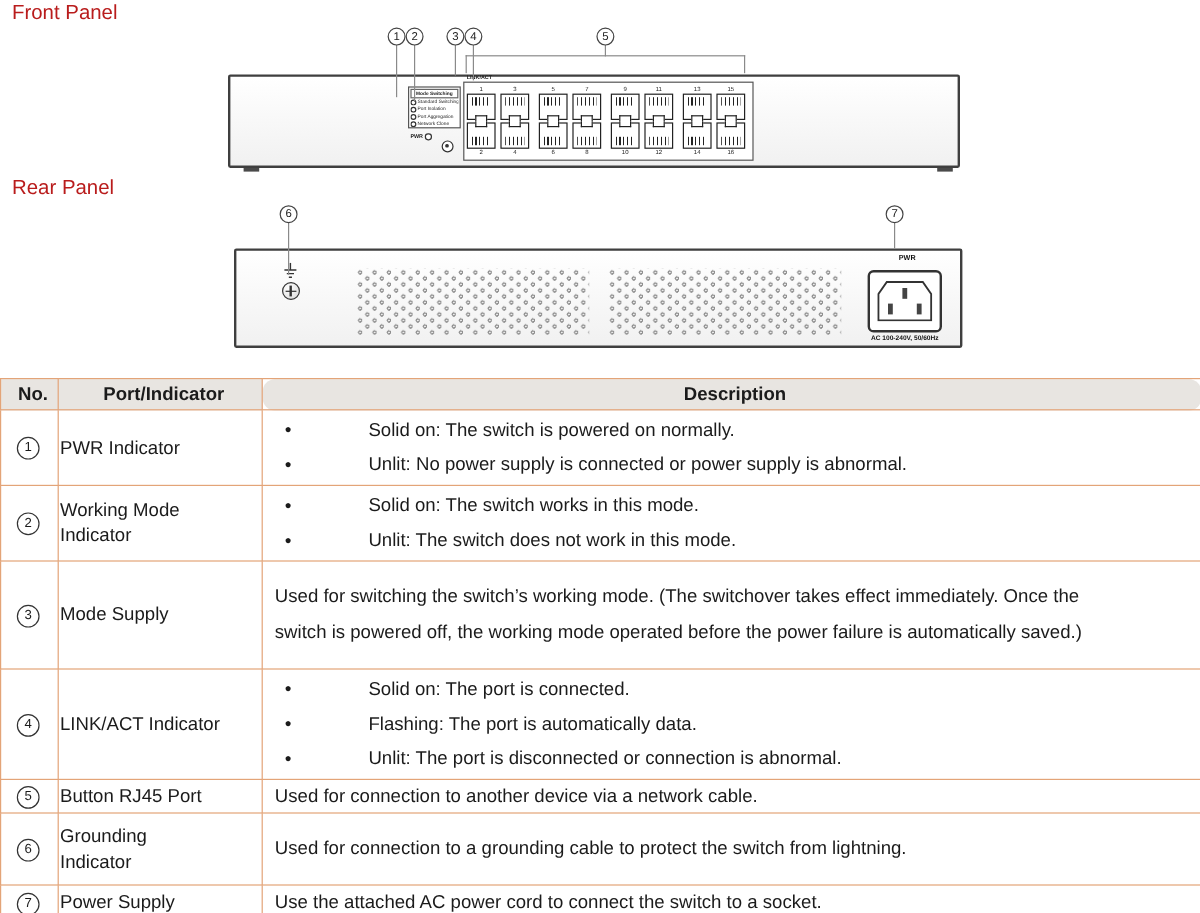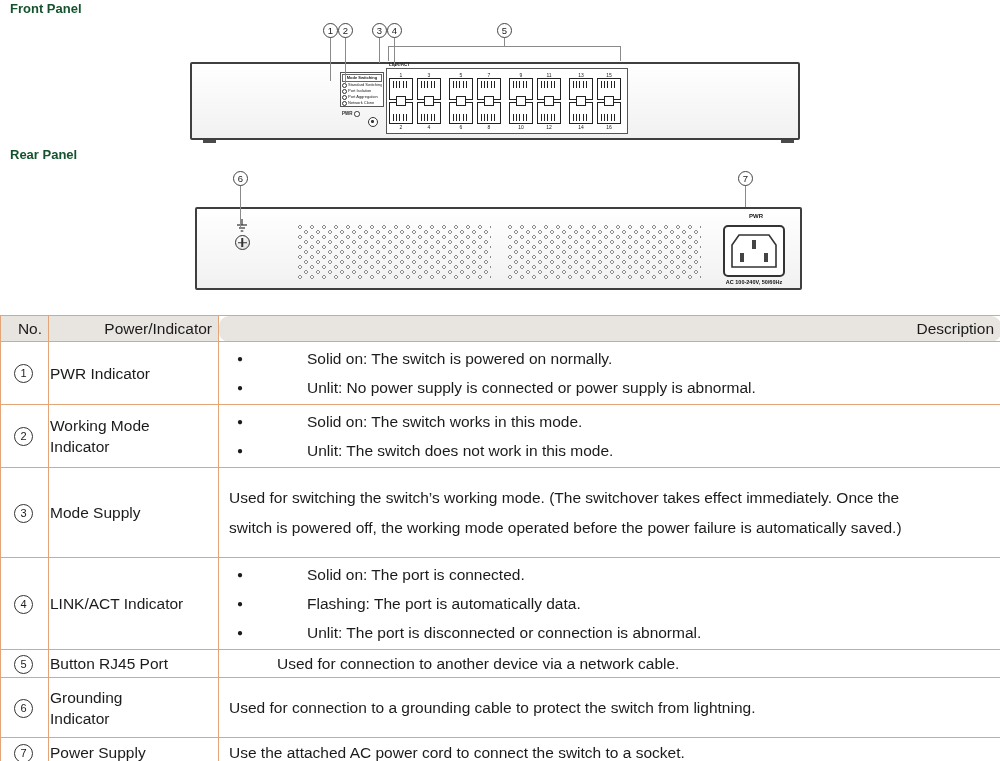--- a/index.html
+++ b/index.html
@@ -1,20 +1,20 @@
 <!DOCTYPE html>
 <html><head>
 <meta charset="utf-8">
 <style>
   html,body{margin:0;padding:0;background:#fff;}
   .page{position:relative;width:1000px;height:761px;background:#fff;
         font-family:"Liberation Sans",sans-serif;color:#1b1b1b;overflow:hidden;}
 
   
-  .ttl{position:absolute;font-size:13px;font-weight:bold;color:#14532d;}
+  .ttl{position:absolute;font-size:17px;font-weight:normal;color:#b91c1c;}
   .ttl.front{left:10px;top:1px;}
   .ttl.rear{left:10px;top:147px;}
 
   
   .co{position:absolute;width:13px;height:13px;border:1px solid #444;border-radius:50%;
       background:#fff;display:flex;align-items:center;justify-content:center;
       font-size:9.5px;line-height:1;color:#222;z-index:3;}
   .cl{position:absolute;width:1px;background:#8a8a8a;z-index:2;}
   .cl.h{height:1px;}
 
@@ -80,21 +80,21 @@
   .inlet-outer{position:absolute;left:526px;top:16px;width:62px;height:52px;border:2px solid #333;
                border-radius:5px;background:#fff;box-sizing:border-box;display:flex;
                align-items:center;justify-content:center;}
   .ac-label{position:absolute;left:520px;top:70px;width:74px;text-align:center;font-size:5.5px;
             font-weight:bold;color:#111;white-space:nowrap;}
 
   
   table.spec{position:absolute;left:0;top:315px;width:1000px;border-collapse:collapse;
              table-layout:fixed;font-size:15.5px;color:#1b1b1b;z-index:1;}
   table.spec th,table.spec td{border:1px solid #E3A478;box-sizing:border-box;}
-  table.spec th{background:#E8E5E1;font-weight:normal;text-align:right;padding:2px 6px 2px 12px;
+  table.spec th{background:#E8E5E1;font-weight:bold;text-align:center;padding:2px 6px 2px 12px;
                 font-size:15.5px;}
   th.h-no{padding-left:12px;}
   th.h-desc{padding-left:10px;border-radius:10px;}
   .no-cell{padding-left:13px;vertical-align:middle;}
   .label-cell{padding-right:6px;vertical-align:middle;white-space:pre-line;
               line-height:21px;}
   .desc-cell{padding:2px 8px;vertical-align:middle;}
   .desc-line{display:flex;line-height:29px;gap:40px;}
   .bullet{flex:0 0 auto;width:40px;padding-left:10px;box-sizing:border-box;font-size:10px;
           line-height:29px;}
@@ -309,21 +309,21 @@
 
   <table class="spec">
     <colgroup>
         <col style="width:48px;">
         <col style="width:170px;">
         <col style="width:782px;">
       </colgroup>
     <thead>
       <tr style="height:26px;">
         <th class="h-no">No.</th>
-        <th>Power/Indicator</th>
+        <th>Port/Indicator</th>
         <th class="h-desc">Description</th>
       </tr>
     </thead>
     <tbody>
       <tr style="height:62px;">
         <td class="no-cell"><span class="circled">1</span></td>
         <td class="label-cell">PWR Indicator</td>
         <td class="desc-cell">
           <div class="desc-line">
               <span class="bullet"></span>
@@ -372,21 +372,21 @@
           <div class="desc-line">
               <span class="bullet"></span>
               <span>Unlit: The port is disconnected or connection is abnormal.</span>
             </div>
         </td>
       </tr>
       <tr style="height:28px;">
         <td class="no-cell"><span class="circled">5</span></td>
         <td class="label-cell">Button RJ45 Port</td>
         <td class="desc-cell">
-          <div class="para" style="line-height:22px;margin-left:48px;">Used for connection to another device via a network cable.</div>
+          <div class="para" style="line-height:22px;">Used for connection to another device via a network cable.</div>
         </td>
       </tr>
       <tr style="height:60px;">
         <td class="no-cell"><span class="circled">6</span></td>
         <td class="label-cell">Grounding
 Indicator</td>
         <td class="desc-cell">
           <div class="para" style="line-height:22px;">Used for connection to a grounding cable to protect the switch from lightning.</div>
         </td>
       </tr>

